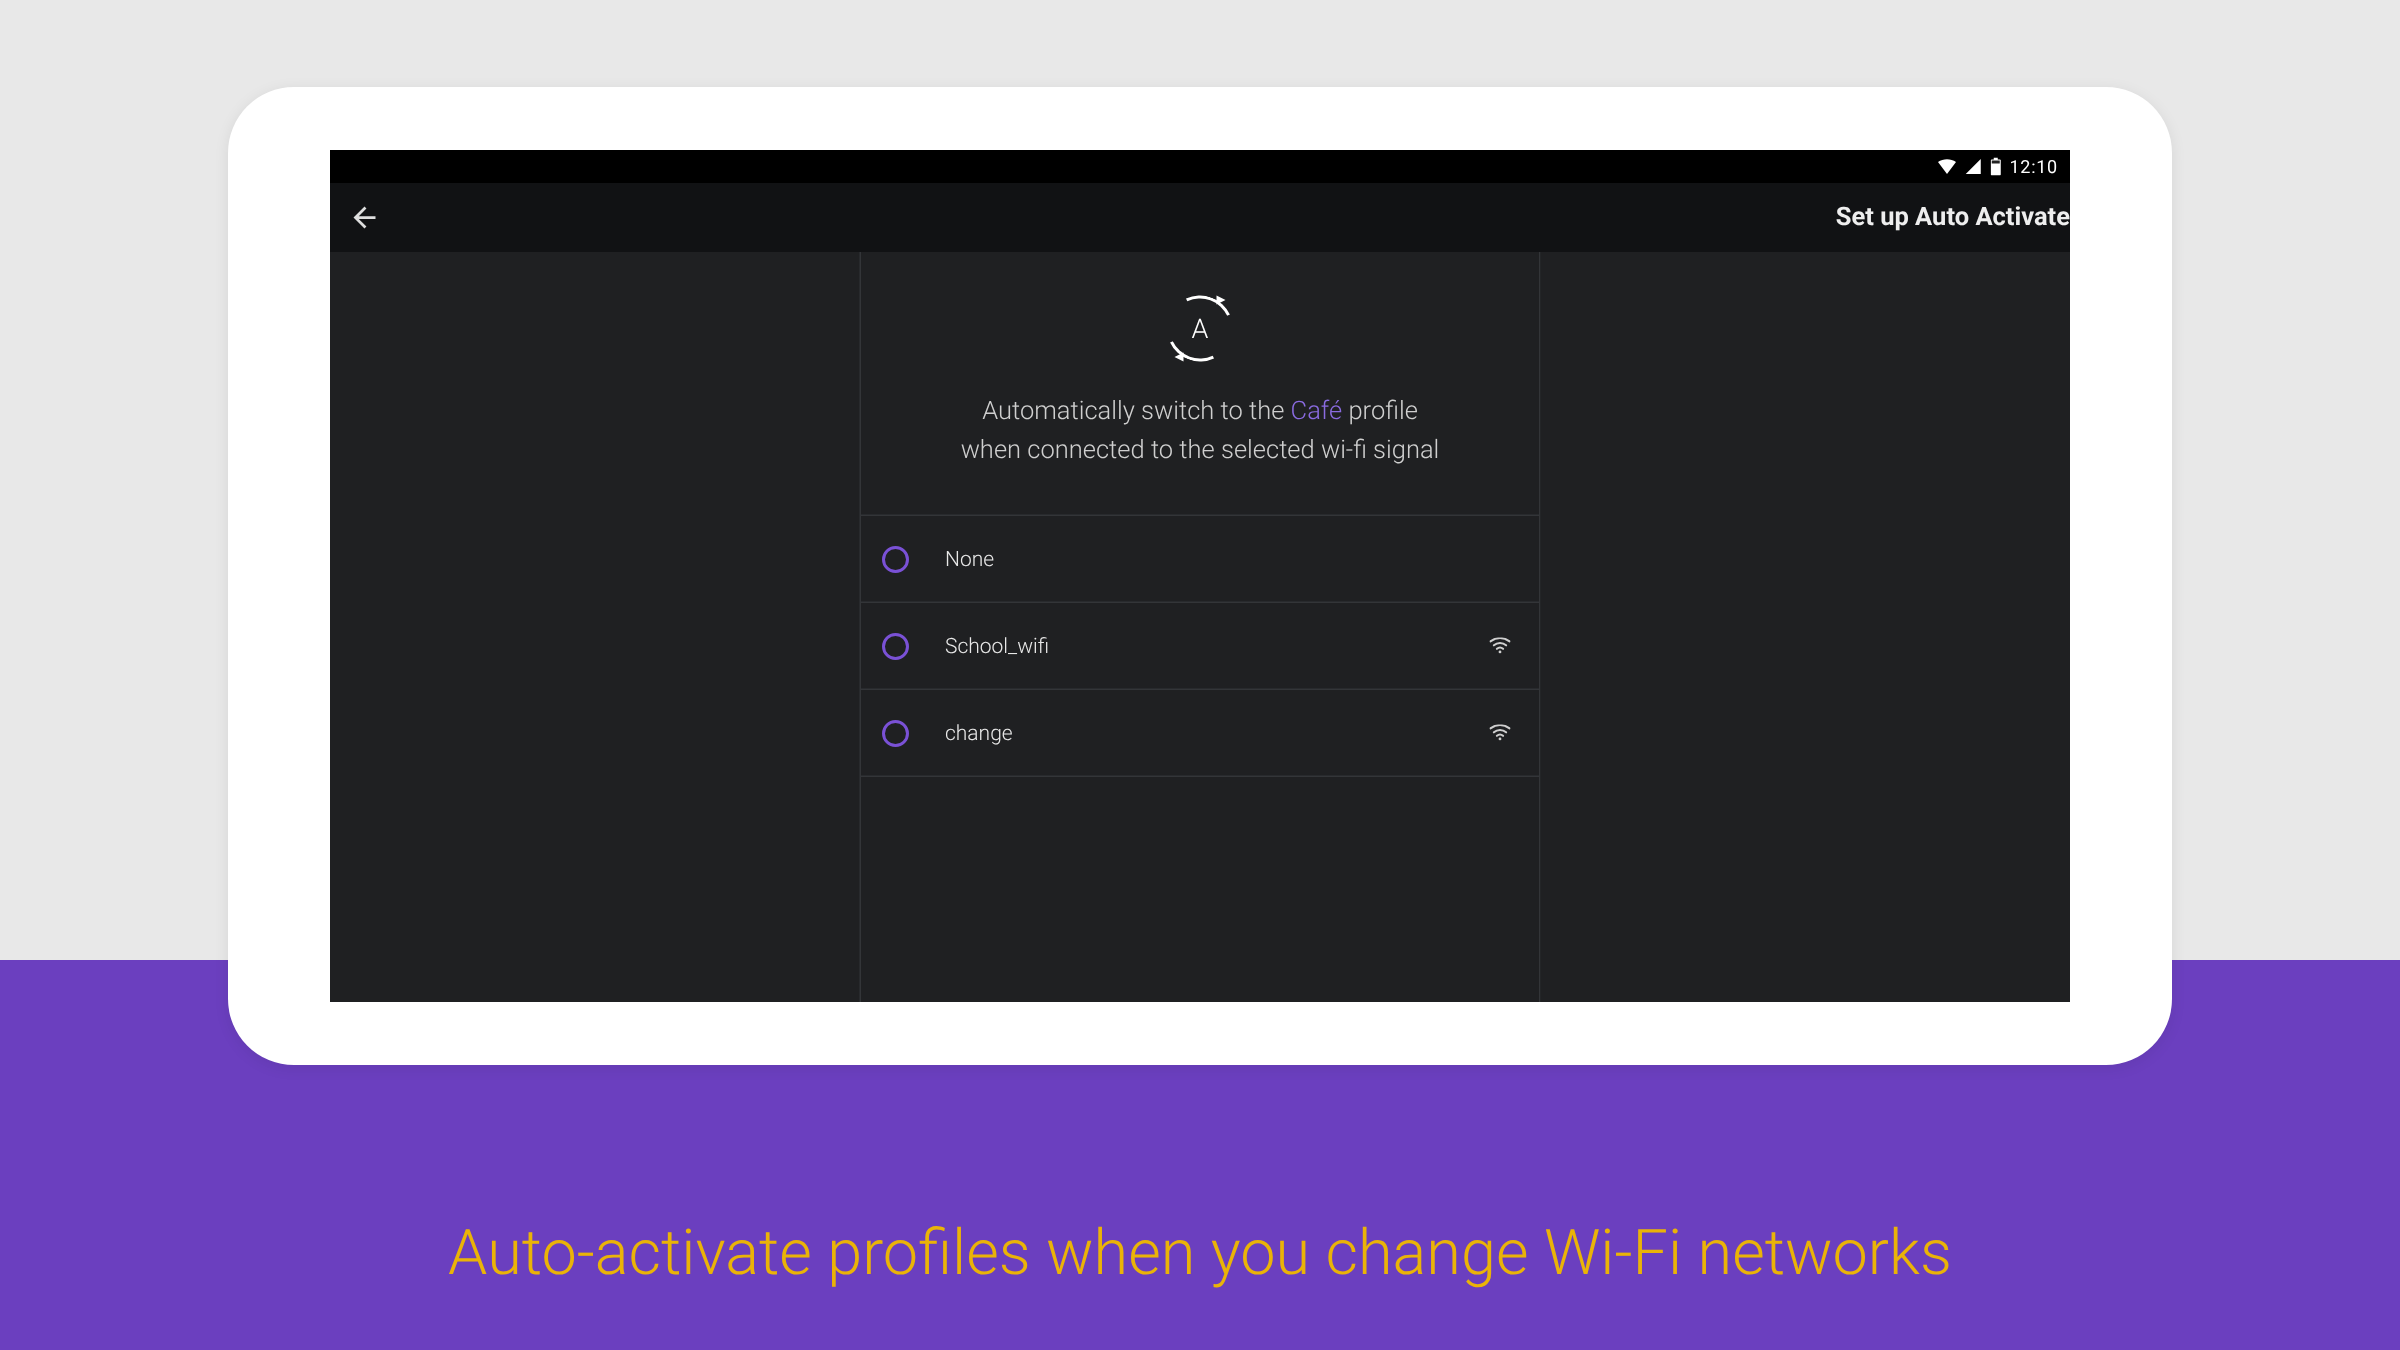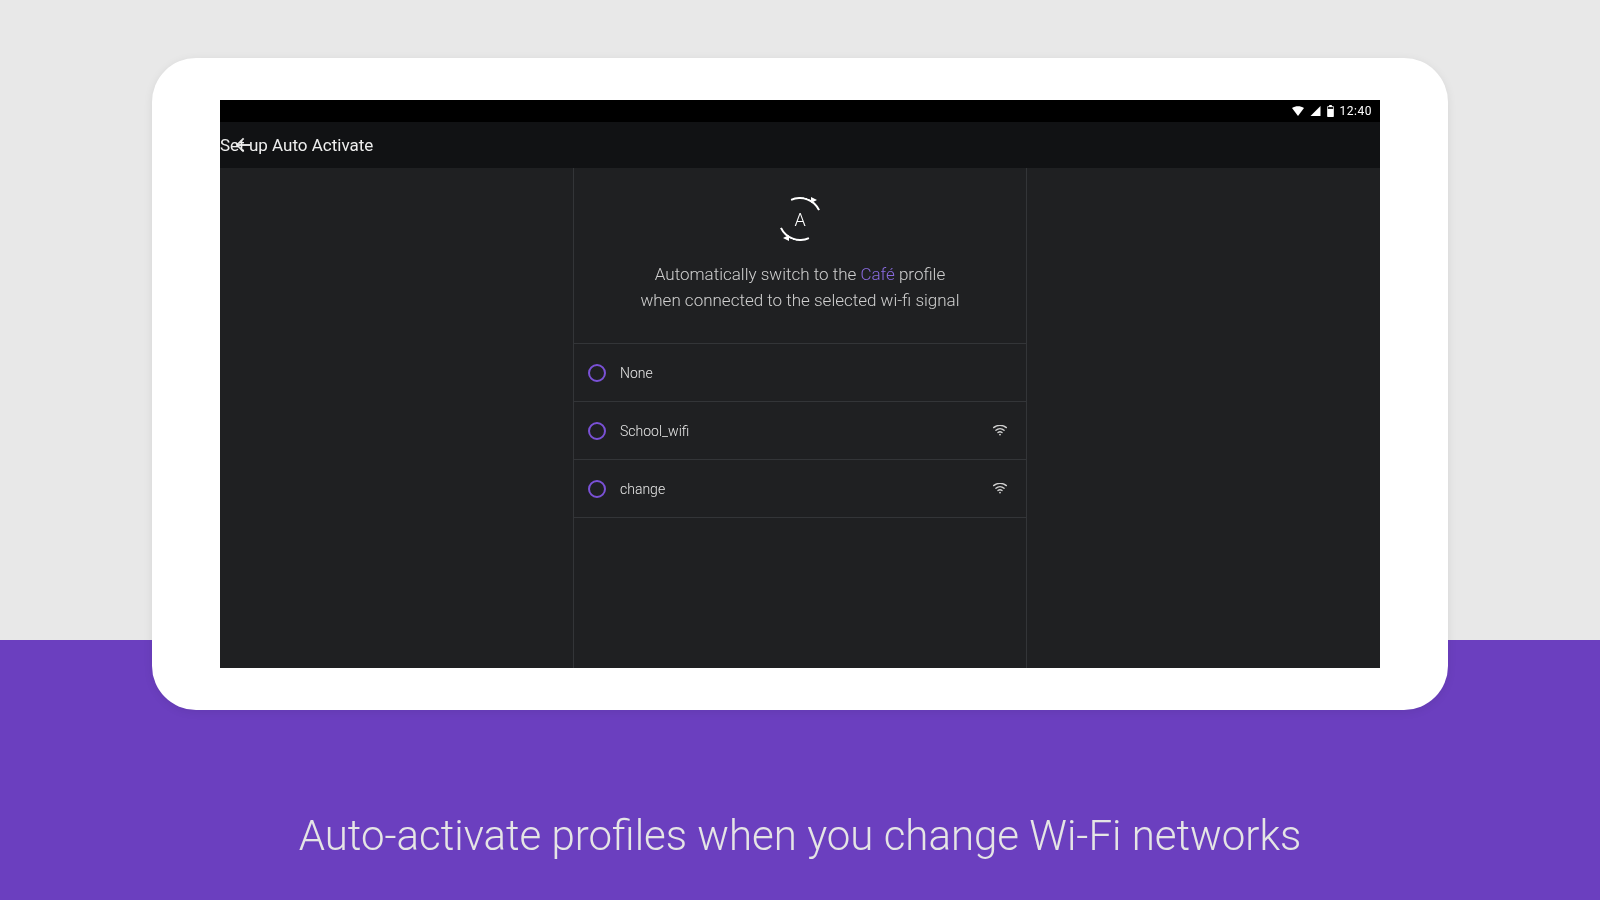--- a/index.html
+++ b/index.html
@@ -11,21 +11,21 @@
     position: absolute;
     left: 0; right: 0; bottom: 0;
     height: 260px;
     background: #6b3fbf;
     display: flex;
     align-items: flex-end;
     justify-content: center;
     padding-bottom: 40px;
   }
   .purple-band .caption {
-    color: #e5e5e5;
+    color: #eab308;
     font-size: 42px;
     font-weight: 300;
   }
 
   
   .device {
     position: absolute;
     left: 152px;
     top: 58px;
     width: 1296px;
@@ -70,23 +70,23 @@
   }
   .back-arrow {
     width: 46px; height: 46px;
     display: flex; align-items: center; justify-content: center;
     cursor: pointer;
     color: #dedede;
   }
   .actionbar .title {
     position: absolute;
     left: 0; right: 0;
-    text-align: left;
+    text-align: right;
     font-size: 17px;
-    font-weight: 400;
+    font-weight: 700;
     color: #eee;
     pointer-events: none;
   }
 
   
   .body3col {
     display: flex;
     height: calc(100% - 22px - 46px);
   }
   .col { flex: 1; }
@@ -150,21 +150,21 @@
   .intro-text .profile-name { color: #8a6be0; }
 
   
   .wifi-list { flex: 1; overflow: hidden; }
   .wifi-row {
     height: 58px;
     border-bottom: 1px solid #333538;
     display: flex;
     align-items: center;
     padding: 0 18px 0 14px;
-    gap: 14px;
+    gap: 24px;
     cursor: pointer;
   }
   .radio {
     width: 18px; height: 18px;
     border: 2px solid #7a51d6;
     border-radius: 50%;
     position: relative;
     flex-shrink: 0;
   }
   .radio.selected::after {
@@ -207,21 +207,21 @@
             <path d="M0 20 L20 20 L20 0 Z" fill="#fff"></path>
           </svg>
       </span>
       <span class="status-icon">
         <svg width="7" height="12" viewBox="0 0 10 18">
             <rect x="0" y="2" width="10" height="16" rx="1" fill="#fff"></rect>
             <rect x="3" y="0" width="4" height="3" fill="#fff"></rect>
             <rect x="1" y="3" width="8" height="3" fill="#222"></rect>
           </svg>
       </span>
-      <span class="clock">12:40</span>
+      <span class="clock">12:10</span>
     </div>
 
     <div class="actionbar">
       <div class="back-arrow">
         <svg width="22" height="22" viewBox="0 0 24 24">
           <path d="M20 11H7.83l5.59-5.59L12 4l-8 8 8 8 1.41-1.41L7.83 13H20z" fill="currentColor"></path>
         </svg>
       </div>
       <div class="title">Set up Auto Activate</div>
     </div>

